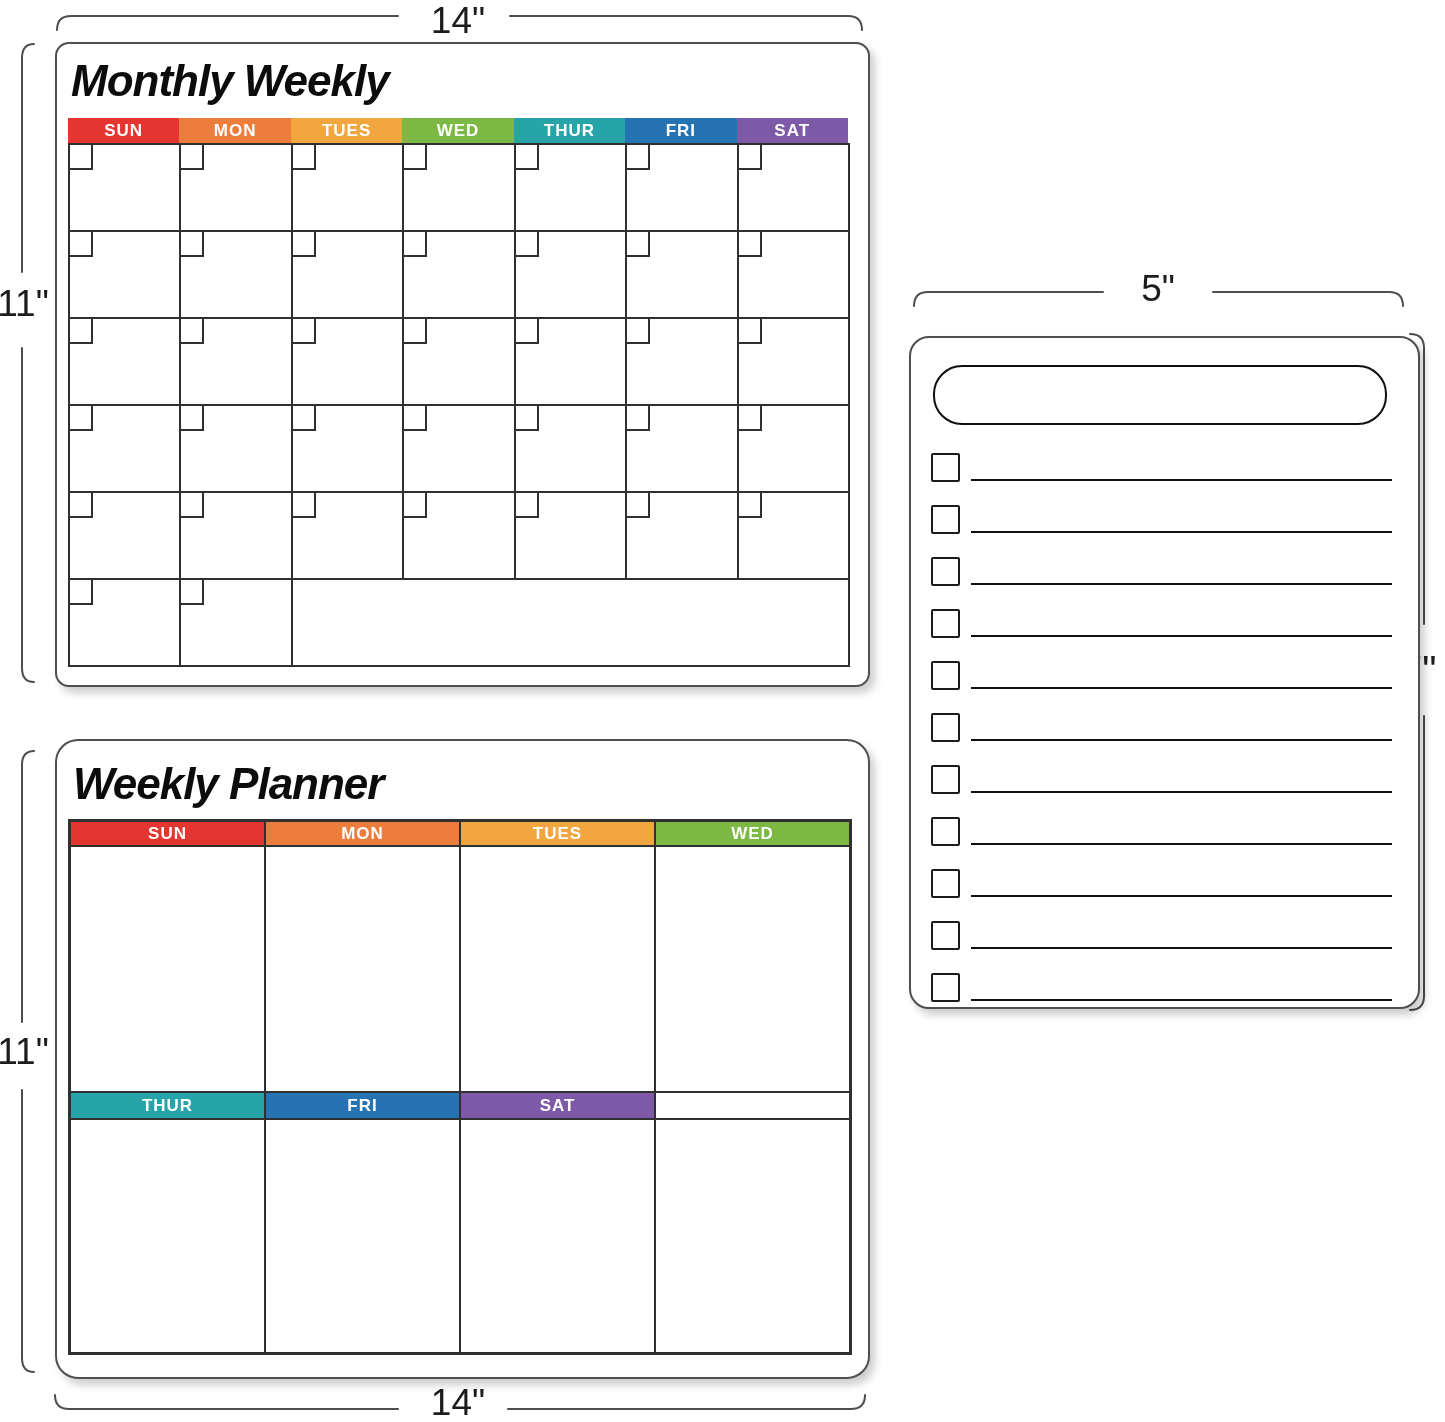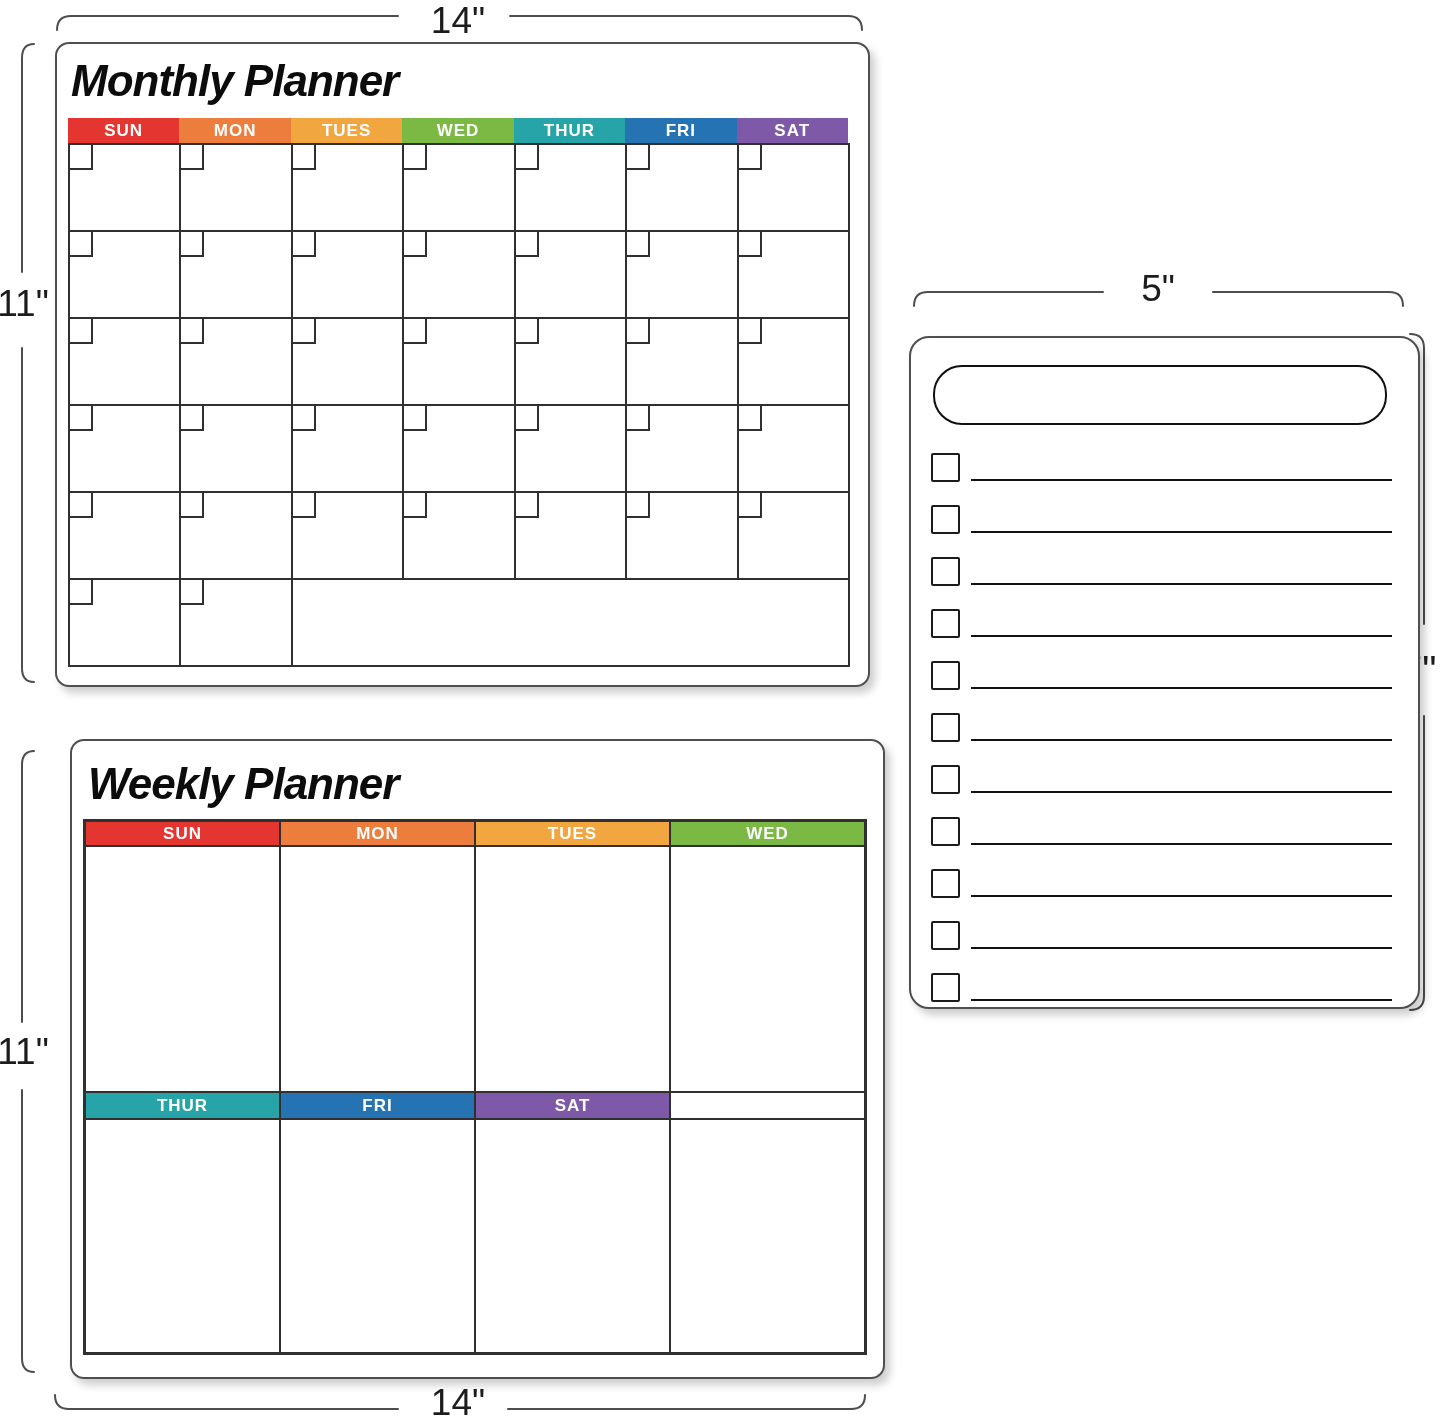--- a/index.html
+++ b/index.html
@@ -6,21 +6,21 @@
   .page {
     position:relative; width:1445px; height:1422px; background:#ffffff;
     font-family:"Liberation Sans", sans-serif; overflow:hidden;
   }
   .panel {
     position:absolute; background:#ffffff;
     border:2px solid #4f4f4f; border-radius:14px;
     box-shadow:5px 6px 9px rgba(0,0,0,0.20);
   }
   #monthly-board { left:55px; top:42px;  width:811px; height:641px; }
-  #weekly-board  { left:70px; top:739px; width:811px; height:636px; }
+  #weekly-board  { left:55px; top:739px; width:811px; height:636px;border-radius:23px; }
   #todo-board    { left:909px; top:336px; width:507px; height:669px; border-radius:20px; }
 
   .board-title {
     position:absolute; font-weight:bold; font-style:italic;
     font-size:44px; color:#0c0c0c; letter-spacing:-1px; white-space:nowrap;
   }
   #monthly-board .board-title { left:14px; top:12px; }
   #weekly-board  .board-title { left:16px; top:18px; }
 
   
@@ -105,21 +105,21 @@
   </svg>
 
   <div class="dim-label" id="dim-top-14">14"</div>
   <div class="dim-label" id="dim-m-11">11"</div>
   <div class="dim-label" id="dim-t-5">5"</div>
   <div class="dim-label" id="dim-t-7">7"</div>
   <div class="dim-label" id="dim-w-11">11"</div>
   <div class="dim-label" id="dim-b-14">14"</div>
 
   <div class="panel" id="monthly-board">
-    <div class="board-title">Monthly Planner</div>
+    <div class="board-title">Monthly Weekly</div>
 
     <div class="m-header">
       <div class="day-seg" style="background-color: rgb(228, 53, 48);">SUN</div>
       <div class="day-seg" style="background-color: rgb(236, 125, 60);">MON</div>
       <div class="day-seg" style="background-color: rgb(241, 166, 63);">TUES</div>
       <div class="day-seg" style="background-color: rgb(124, 184, 68);">WED</div>
       <div class="day-seg" style="background-color: rgb(39, 164, 168);">THUR</div>
       <div class="day-seg" style="background-color: rgb(38, 115, 180);">FRI</div>
       <div class="day-seg" style="background-color: rgb(125, 89, 167);">SAT</div>
     </div>

